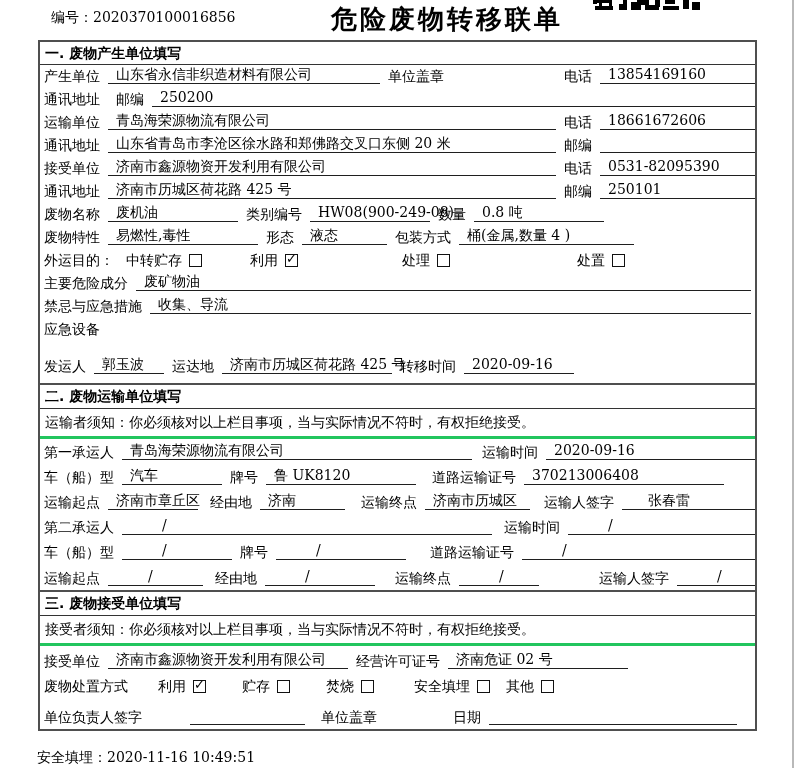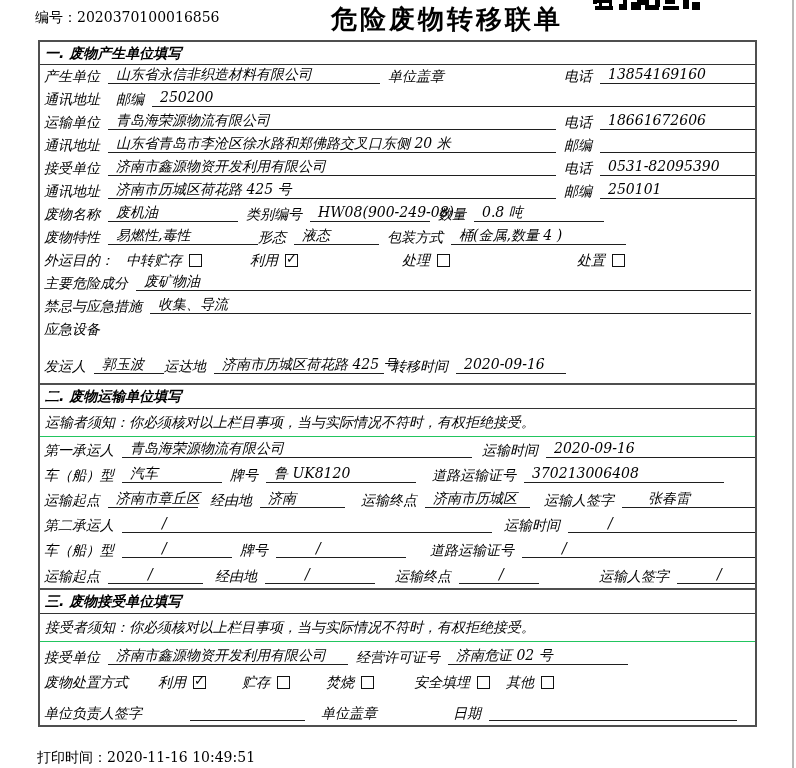--- a/index.html
+++ b/index.html
@@ -3,37 +3,37 @@
 <meta charset="utf-8">
 <style>
   html,body{margin:0;padding:0;}
   body{
     width:796px;height:768px;background:#ffffff;position:relative;overflow:hidden;
     font-family:"DejaVu Serif","Liberation Serif",serif;
     font-size:14px;color:#000;
   }
   .right-strip{position:absolute;left:792px;top:0;width:2px;height:768px;background:#b9b9b9;}
   .qr{position:absolute;left:593px;top:0;}
-  .serial{position:absolute;left:35px;top:9px;white-space:nowrap;}
+  .serial{position:absolute;left:51px;top:9px;white-space:nowrap;}
   .title{
     position:absolute;left:331px;top:2px;
     font-family:"DejaVu Sans","Liberation Sans",sans-serif;
     font-size:26px;font-weight:bold;letter-spacing:3px;white-space:nowrap;
   }
   .form{
     position:absolute;left:38px;top:40px;width:719px;
-    border:2px solid #4f4f4f;box-sizing:border-box;background:#fff;font-style:italic;
+    border:2px solid #4f4f4f;box-sizing:border-box;background:#fff;
   }
   .sec-h{
     height:22px;line-height:22px;padding-left:5px;
     font-family:"DejaVu Sans","Liberation Sans",sans-serif;
     font-weight:bold;font-size:14px;border-bottom:1px solid #333;white-space:nowrap;
   }
   .sec-h.mid{border-top:2px solid #4f4f4f;height:23px;line-height:23px;}
-  .notice{height:27px;line-height:27px;padding-left:5px;border-bottom:1px solid #22c55e;white-space:nowrap;}
+  .notice{height:27px;line-height:27px;padding-left:5px;border-bottom:3px solid #22c55e;white-space:nowrap;}
   .r{display:flex;align-items:flex-end;padding-left:4px;box-sizing:border-box;}
   .r>*{margin-bottom:4px;}
   .h23{height:23px}.h25{height:25px}.h26{height:26px}.h27{height:27px}.h31{height:31px}.h42{height:42px}
   .r.h42{padding-bottom:5px;}
   .lb{white-space:nowrap;padding-right:8px;line-height:16px;}
   .v{
     border-bottom:1px solid #1f1f1f;padding:0 2px 1px 8px;
     white-space:nowrap;box-sizing:border-box;line-height:16px;min-height:17px;
   }
   .grow{flex:1 1 auto;min-width:0;}
@@ -129,21 +129,21 @@
     <span class="v" style="width:130px">废机油</span>
     <span class="lb" style="margin-left:8px">类别编号</span>
     <span class="v" style="width:120px">HW08(900-249-08)</span>
     <span class="lb" style="margin-left:8px">数量</span>
     <span class="v" style="width:130px">0.8 吨</span>
   </div>
 
   <div class="r h23">
     <span class="lb">废物特性</span>
     <span class="v" style="width:150px">易燃性,毒性</span>
-    <span class="lb" style="">形态</span>
+    <span class="lb" style="margin-left:8px">形态</span>
     <span class="v" style="width:85px">液态</span>
     <span class="lb" style="margin-left:8px">包装方式</span>
     <span class="v" style="width:175px">桶(金属,数量  4 )</span>
   </div>
 
   <div class="r h23">
     <span class="lb">外运目的：</span>
     <span class="opt" style="margin-left:4px">
       <span class="opt-label">中转贮存</span>
       <span class="cb"></span>
@@ -172,21 +172,21 @@
     <span class="v grow" style="margin-right:4px">收集、导流</span>
   </div>
 
   <div class="r h23">
     <span class="lb">应急设备</span>
   </div>
 
   <div class="r h42">
     <span class="lb">发运人</span>
     <span class="v" style="width:70px">郭玉波</span>
-    <span class="lb" style="">运达地</span>
+    <span class="lb" style="margin-left:8px">运达地</span>
     <span class="v" style="width:170px">济南市历城区荷花路 425 号</span>
     <span class="lb" style="margin-left:8px">转移时间</span>
     <span class="v" style="width:110px">2020-09-16</span>
   </div>
 
   <div class="sec-h mid">二. 废物运输单位填写</div>
 
   <div class="notice">运输者须知：你必须核对以上栏目事项，当与实际情况不符时，有权拒绝接受。</div>
 
   <div class="r h25">
@@ -283,14 +283,14 @@
     <span class="lb">单位负责人签字</span>
     <span class="v" style="width:115px;margin-left:40px"></span>
     <span class="lb" style="margin-left:16px">单位盖章</span>
     <span class="lb" style="margin-left:68px">日期</span>
     <span class="v grow" style="margin-right:18px"></span>
   </div>
 
 </div>
 
 <div class="print-line">
-  <span>打印时间：</span><span>2020-11-16 10:49:51</span>
+  <span>安全填埋：</span><span>2020-11-16 10:49:51</span>
 </div>
 
 </body></html>

